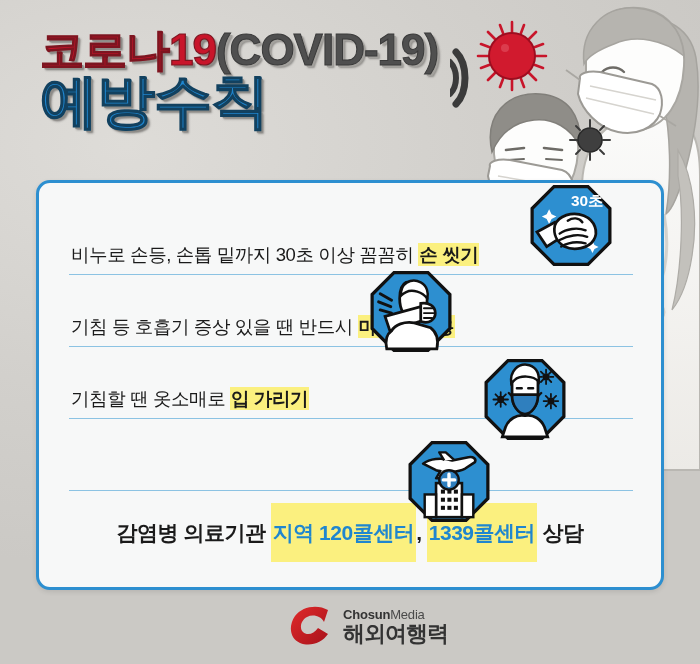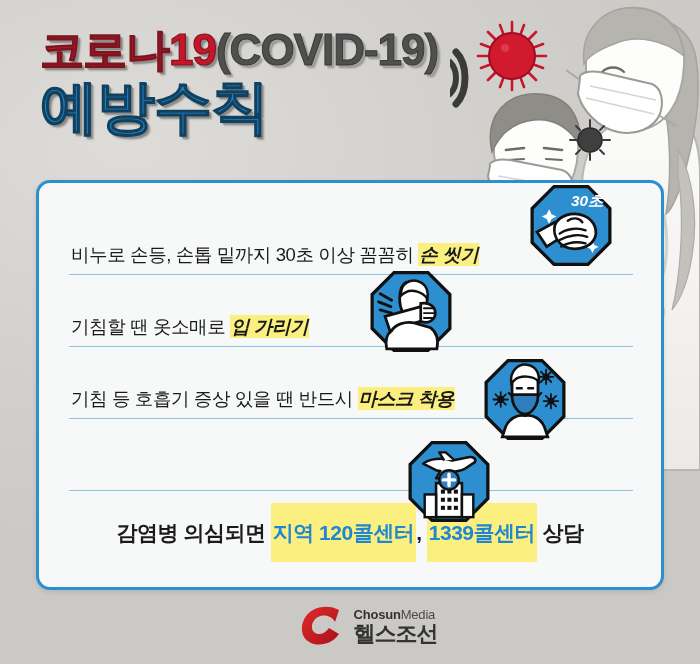--- a/index.html
+++ b/index.html
@@ -39,21 +39,21 @@
     left: 40px;
     top: 28px;
     z-index: 6;
   }
   .title-line {
     line-height: 1.0;
     white-space: nowrap;
     font-weight: 900;
     letter-spacing: -1px;
   }
-  .title-line-1 { font-size: 44px; margin-bottom: 6px; }
+  .title-line-1 { font-size: 44px; }
   .title-line-2 { font-size: 58px; }
   .t-red {
     color: #c8152a;
     text-shadow:
       2px 2px 0 #8e8c88,
       3px 3px 2px rgba(60,58,55,.55);
     -webkit-text-stroke: 1.2px #7d1520;
   }
   .t-gray {
     color: #4f4f4f;
@@ -105,38 +105,36 @@
     color: #1a1a1a;
     white-space: nowrap;
     letter-spacing: -.4px;
   }
   .tip-text .hl {
     background: #fbf07f;
     padding: 1px 1px;
   }
   .tip-text .strong {
     font-weight: 700;
-    font-style: italic;
   }
   .tip-rule {
     position: absolute;
     left: 30px;
     right: 28px;
     bottom: 6px;
     height: 1px;
     background: #8cc3e3;
   }
 
   
   .badge {
     position: absolute;
     width: 84px;
     height: 81px;
     z-index: 5;
-    font-style: italic;
   }
   .oct {
     width: 100%;
     height: 100%;
     display: block;
   }
 
   
   .cta {
     position: absolute;
@@ -287,34 +285,34 @@
 
   <div class="card">
     <div class="rows">
 
       <div class="tip-row">
         <div class="tip-text"><span>비누로 손등, 손톱 밑까지 30초 이상 꼼꼼히 </span><span class="hl strong">손 씻기</span></div>
         <div class="tip-rule"></div>
       </div>
 
       <div class="tip-row">
+        <div class="tip-text"><span>기침 등 호흡기 증상 있을 땐 반드시 </span><span class="hl strong">마스크 착용</span></div>
+        <div class="tip-rule"></div>
+      </div>
+
+      <div class="tip-row">
         <div class="tip-text"><span>기침할 땐 옷소매로 </span><span class="hl strong">입 가리기</span></div>
         <div class="tip-rule"></div>
       </div>
 
       <div class="tip-row">
-        <div class="tip-text"><span>기침 등 호흡기 증상 있을 땐 반드시 </span><span class="hl strong">마스크 착용</span></div>
         <div class="tip-rule"></div>
       </div>
 
-      <div class="tip-row">
-        <div class="tip-rule"></div>
-      </div>
-
-      <div class="cta"><span>감염병 의심되면 </span><span class="hl-blue">지역 120콜센터</span><span class="comma">, </span><span class="hl-blue">1339콜센터</span><span> 상담</span></div>
+      <div class="cta"><span>감염병 의료기관 </span><span class="hl-blue">지역 120콜센터</span><span class="comma">, </span><span class="hl-blue">1339콜센터</span><span> 상담</span></div>
 
       <div class="badge" style="left:490px; top:2px;">
         <svg class="oct" viewBox="0 0 100 100" xmlns="http://www.w3.org/2000/svg">
           <polygon points="29,2 71,2 98,29 98,71 71,98 29,98 2,71 2,29" fill="#2d8fd0" stroke="#111111" stroke-width="4"></polygon>
 
           <path d="M20 36 l3 -6 l3 6 l6 3 l-6 3 l-3 6 l-3 -6 l-6 -3 z" fill="#ffffff"></path>
           <path d="M74 74 l2.5 -5 l2.5 5 l5 2.5 l-5 2.5 l-2.5 5 l-2.5 -5 l-5 -2.5 z" fill="#ffffff"></path>
 
           <path d="M8 58 L30 46 L42 62 L20 76 Z" fill="#ffffff" stroke="#111111" stroke-width="3.4"></path>
 
@@ -422,17 +420,17 @@
         <linearGradient id="cred" x1="0" y1="0" x2="1" y2="1">
           <stop offset="0%" stop-color="#e02a2a"></stop>
           <stop offset="100%" stop-color="#a8121b"></stop>
         </linearGradient>
       </defs>
       <path d="M40 4 C30 -2 14 0 7 10 C0 20 2 33 12 37 C22 41 34 37 40 28
                L30 22 C26 28 19 30 15 26 C11 22 13 14 19 11 C25 8 33 10 36 16 Z" fill="url(#cred)"></path>
     </svg>
     <div class="logo-text">
       <div class="logo-top"><b>Chosun</b><span>Media</span></div>
-      <div class="logo-bottom">헬스조선</div>
+      <div class="logo-bottom">해외여행력</div>
     </div>
   </div>
 
 </div>
 
 </body></html>

